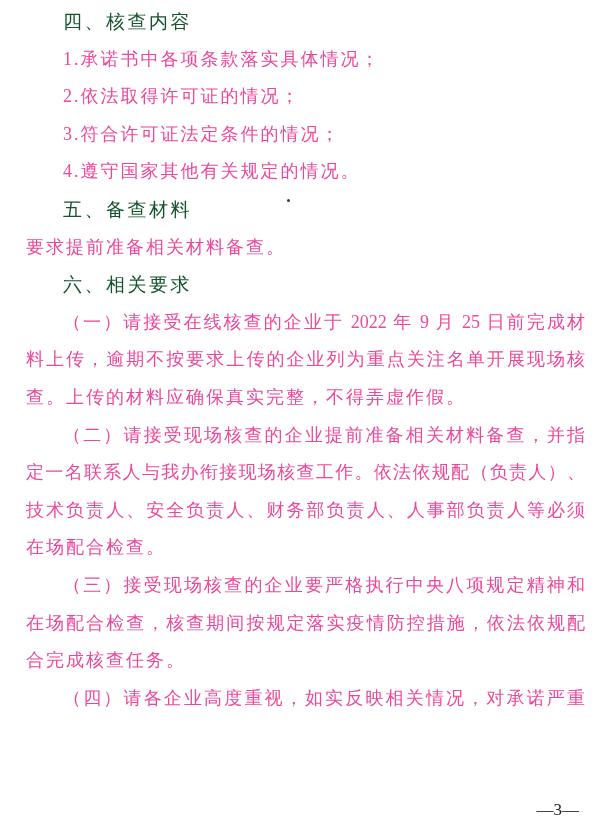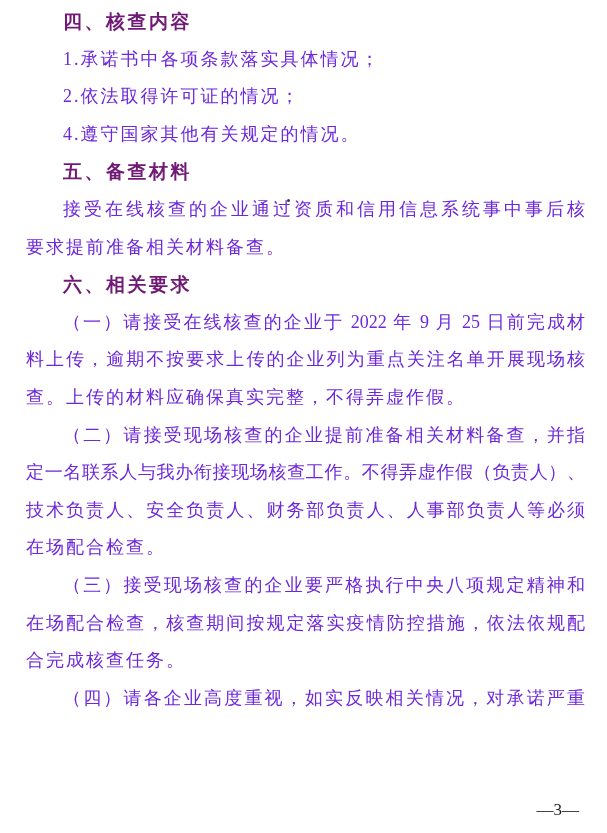--- a/index.html
+++ b/index.html
@@ -15,28 +15,28 @@
     position:absolute;
     left:26px;top:3px;width:559px;
   }
   .line{
     font-family:"Liberation Serif","DejaVu Serif",serif;
     font-size:18px;
     line-height:37.6px;
     height:37.6px;
     letter-spacing:2px;
     white-space:nowrap;
-    color:#6d28d9;
+    color:#ec4899;
   }
   .heading{
     font-family:"Liberation Sans","DejaVu Sans",sans-serif;
-    font-weight:700;
+    font-weight:400;
     font-size:19px;
     letter-spacing:2.5px;
-    color:#701a75;
+    color:#14532d;
   }
   .indent{ text-indent:37px; }
   .full{
     letter-spacing:0;
     white-space:normal;
     text-align:justify;
     text-align-last:justify;
     -moz-text-align-last:justify;
   }
   .page-number{
@@ -57,30 +57,30 @@
   }
 </style>
 </head>
 <body>
 
 <div class="page">
   <div class="text-col">
     <div class="line heading indent">四、核查内容</div>
     <div class="line indent">1.承诺书中各项条款落实具体情况；</div>
     <div class="line indent">2.依法取得许可证的情况；</div>
+    <div class="line indent">3.符合许可证法定条件的情况；</div>
     <div class="line indent">4.遵守国家其他有关规定的情况。</div>
     <div class="line heading indent">五、备查材料</div>
-    <div class="line indent full">接受在线核查的企业通过资质和信用信息系统事中事后核</div>
     <div class="line">要求提前准备相关材料备查。</div>
     <div class="line heading indent">六、相关要求</div>
     <div class="line indent full">（一）请接受在线核查的企业于 2022 年 9 月 25 日前完成材</div>
     <div class="line full">料上传，逾期不按要求上传的企业列为重点关注名单开展现场核</div>
     <div class="line">查。上传的材料应确保真实完整，不得弄虚作假。</div>
     <div class="line indent full">（二）请接受现场核查的企业提前准备相关材料备查，并指</div>
-    <div class="line full">定一名联系人与我办衔接现场核查工作。不得弄虚作假（负责人）、</div>
+    <div class="line full">定一名联系人与我办衔接现场核查工作。依法依规配（负责人）、</div>
     <div class="line full">技术负责人、安全负责人、财务部负责人、人事部负责人等必须</div>
     <div class="line">在场配合检查。</div>
     <div class="line indent full">（三）接受现场核查的企业要严格执行中央八项规定精神和</div>
     <div class="line full">在场配合检查，核查期间按规定落实疫情防控措施，依法依规配</div>
     <div class="line">合完成核查任务。</div>
     <div class="line indent full">（四）请各企业高度重视，如实反映相关情况，对承诺严重</div>
   </div>
 
   <div class="artifact-dot"></div>
 

